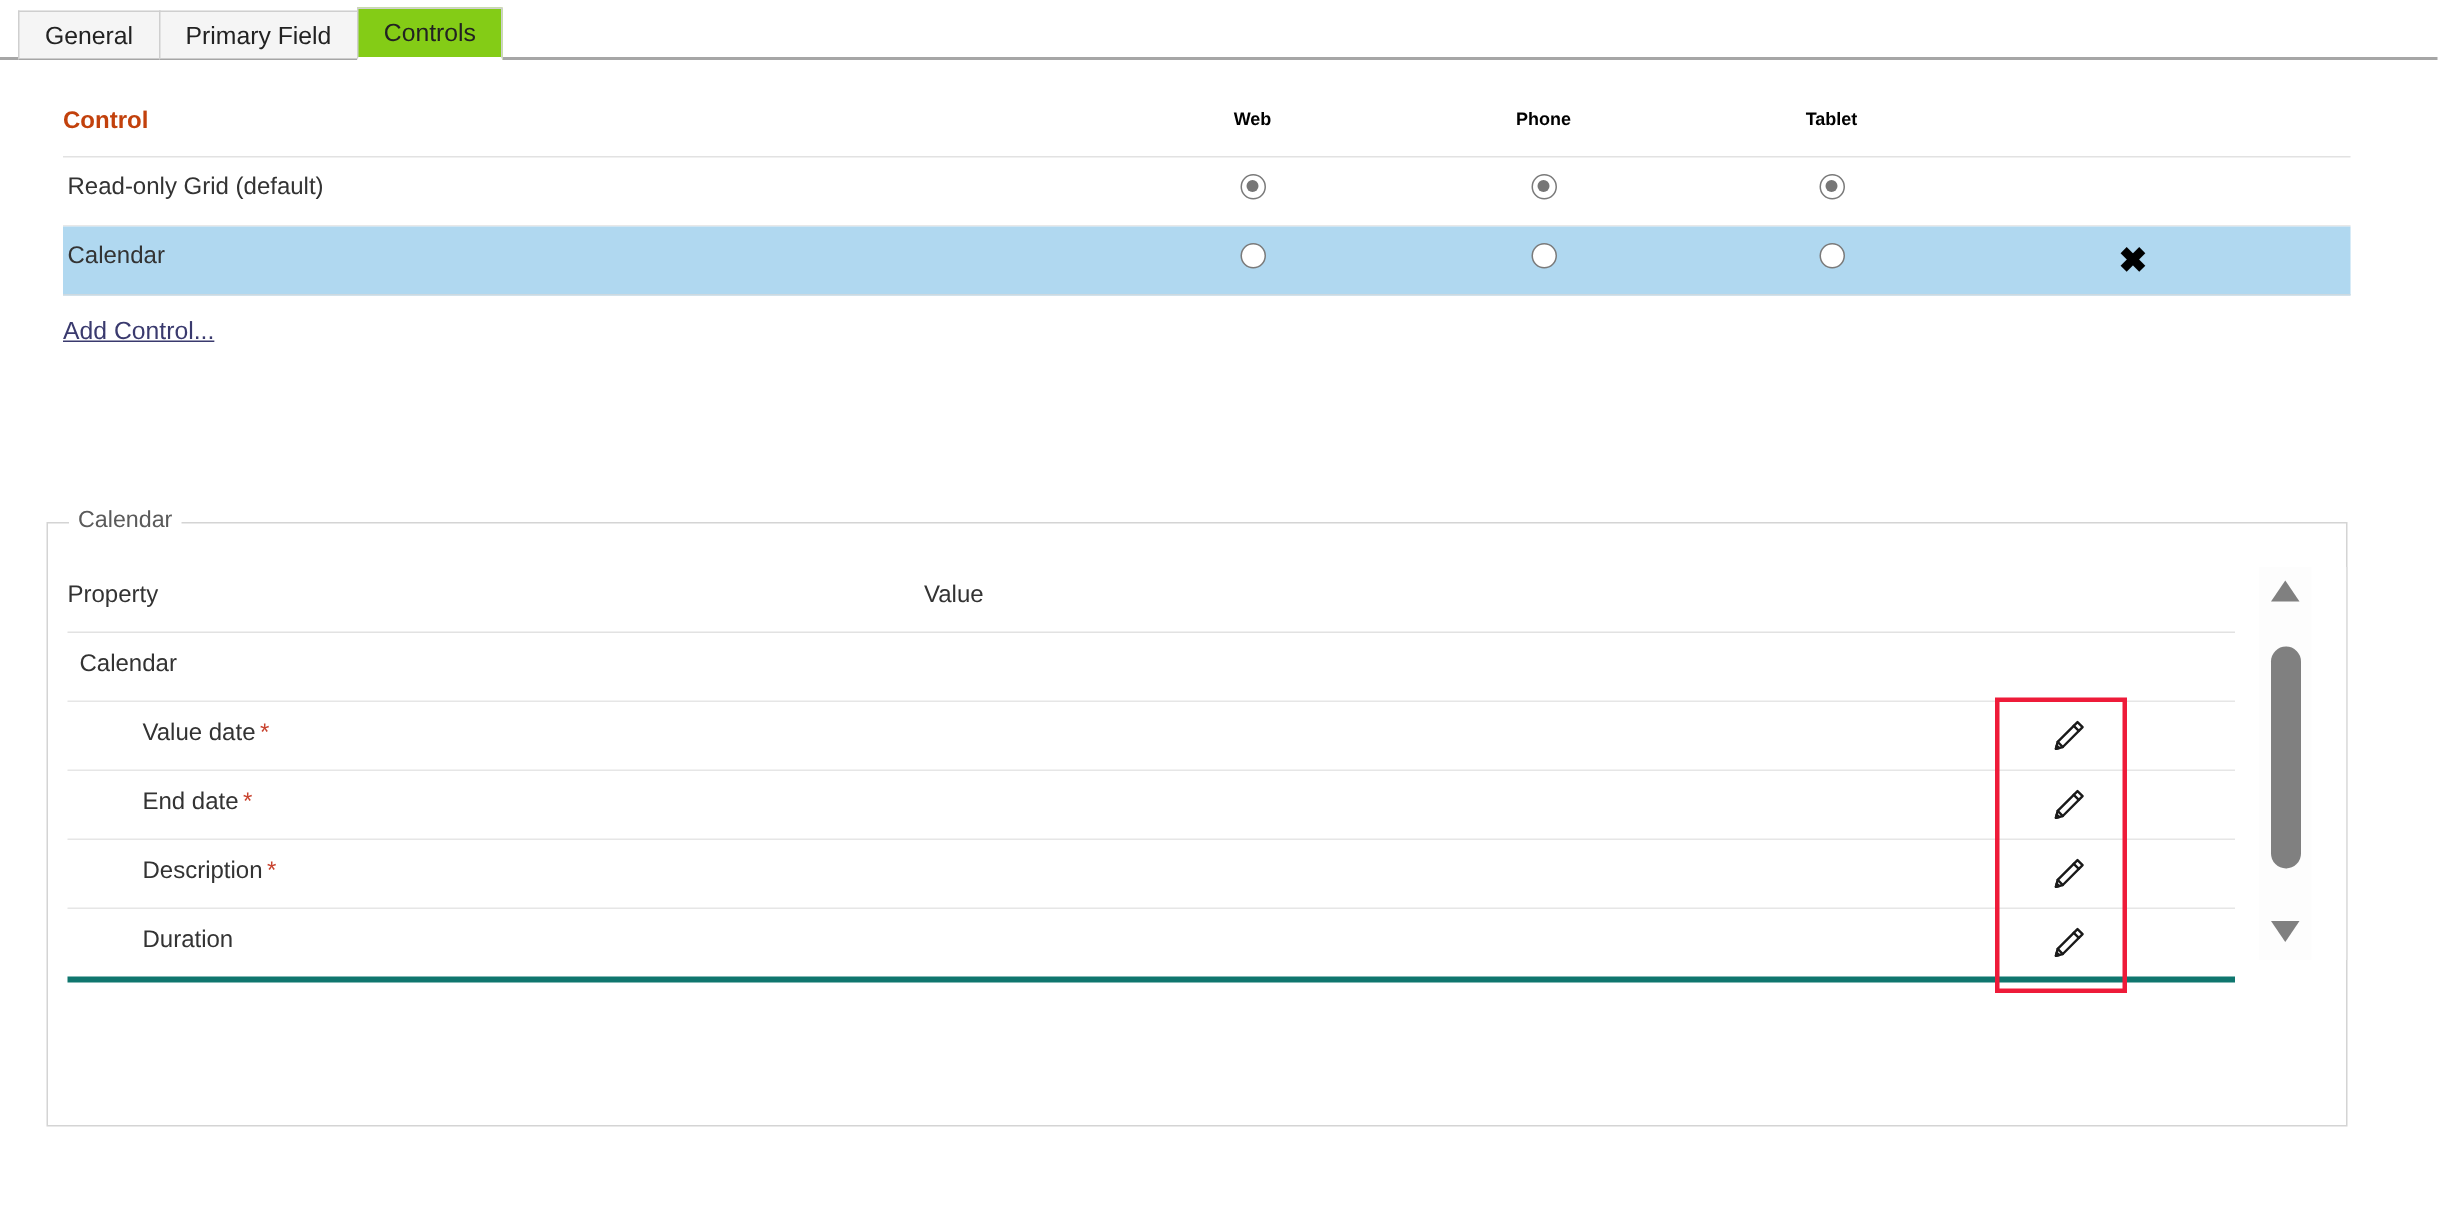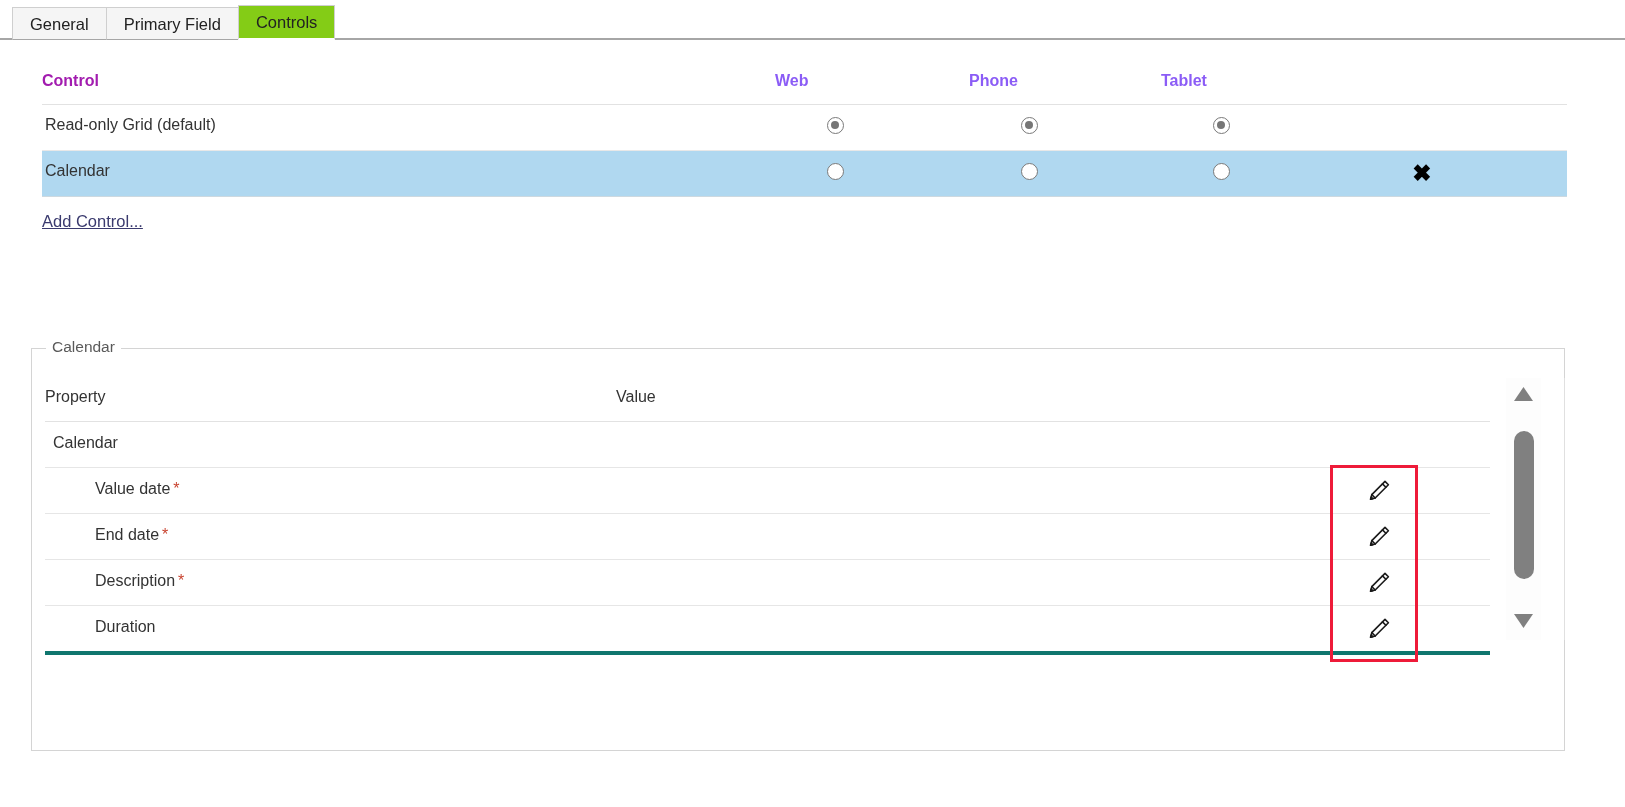--- a/index.html
+++ b/index.html
@@ -84,28 +84,29 @@
     position: relative;
     height: 34px;
     border-bottom: 1px solid #e2e2e2;
   }
   .ctrl-head .h-control {
     position: absolute;
     left: 0;
     top: 2px;
     font-weight: bold;
     font-size: 16px;
-    color: #a21caf;
+    color: #c2410c;
   }
   .ctrl-head .h-dev {
     position: absolute;
     top: 2px;
     font-weight: bold;
-    font-size: 16px;
-    color: #8b5cf6;
+    font-size: 12px;
+    color: #000000;
+    text-align: center;
     width: 120px;
   }
   .h-web   { left: 733px; }
   .h-phone { left: 927px; }
   .h-tablet{ left: 1119px; }
 
   .ctrl-row {
     position: relative;
     height: 45px;
     border-bottom: 1px solid #e8e8e8;

